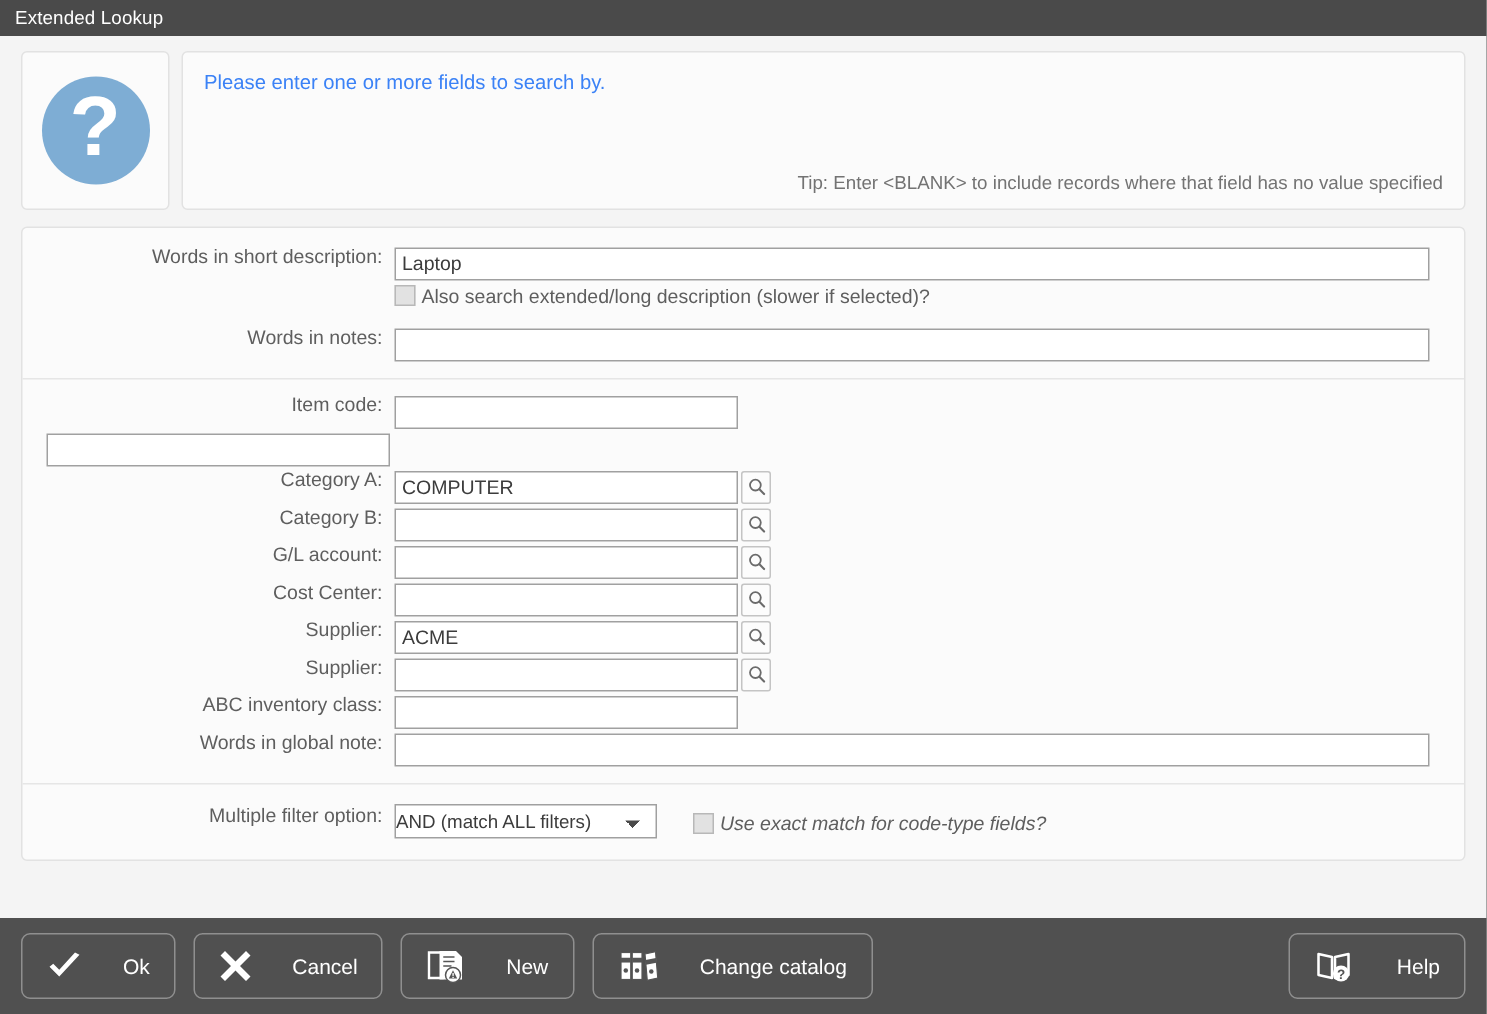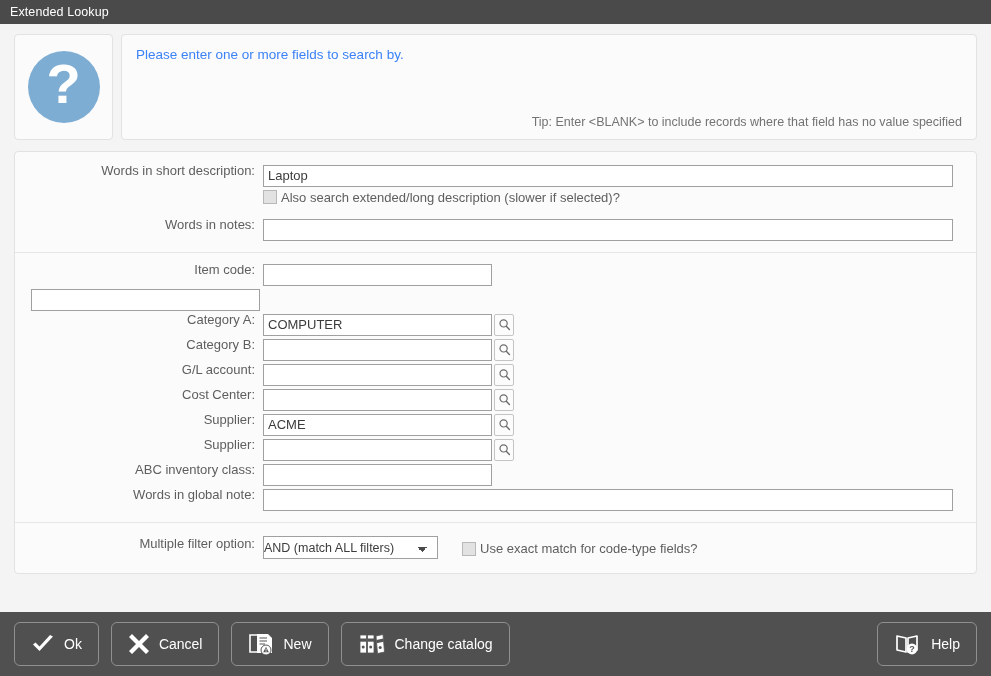--- a/index.html
+++ b/index.html
@@ -191,42 +191,42 @@
     background-image:
       linear-gradient(45deg, transparent 50%, #4a4a4a 50%),
       linear-gradient(135deg, #4a4a4a 50%, transparent 50%);
     background-position:
       calc(100% - 15px) 10px,
       calc(100% - 10px) 10px;
     background-size: 5px 5px, 5px 5px;
     background-repeat: no-repeat;
   }
 
-  .cb-inline { display: flex; align-items: center; margin-left: 24px; }
+  .cb-inline { display: flex; align-items: center; margin-left: 24px; font-style: italic; }
 
   
   .footer {
     flex: 0 0 auto;
     height: 64px;
     background: #505050;
     display: flex;
     align-items: center;
     padding: 0 14px;
   }
   .btn {
     height: 44px;
     border: 1px solid #8f8f8f;
     border-radius: 6px;
     background: transparent;
     color: #ffffff;
     font-size: 14px;
     font-family: "Liberation Sans", sans-serif;
     display: flex;
     align-items: center;
-    gap: 9px;
+    gap: 27px;
     padding: 0 16px;
     margin-right: 12px;
     cursor: pointer;
   }
   .btn svg { display: block; flex: 0 0 auto; }
   .spring { flex: 1 1 auto; }
   .btn-help { margin-right: 0; }
 </style>
 </head>
 <body>

